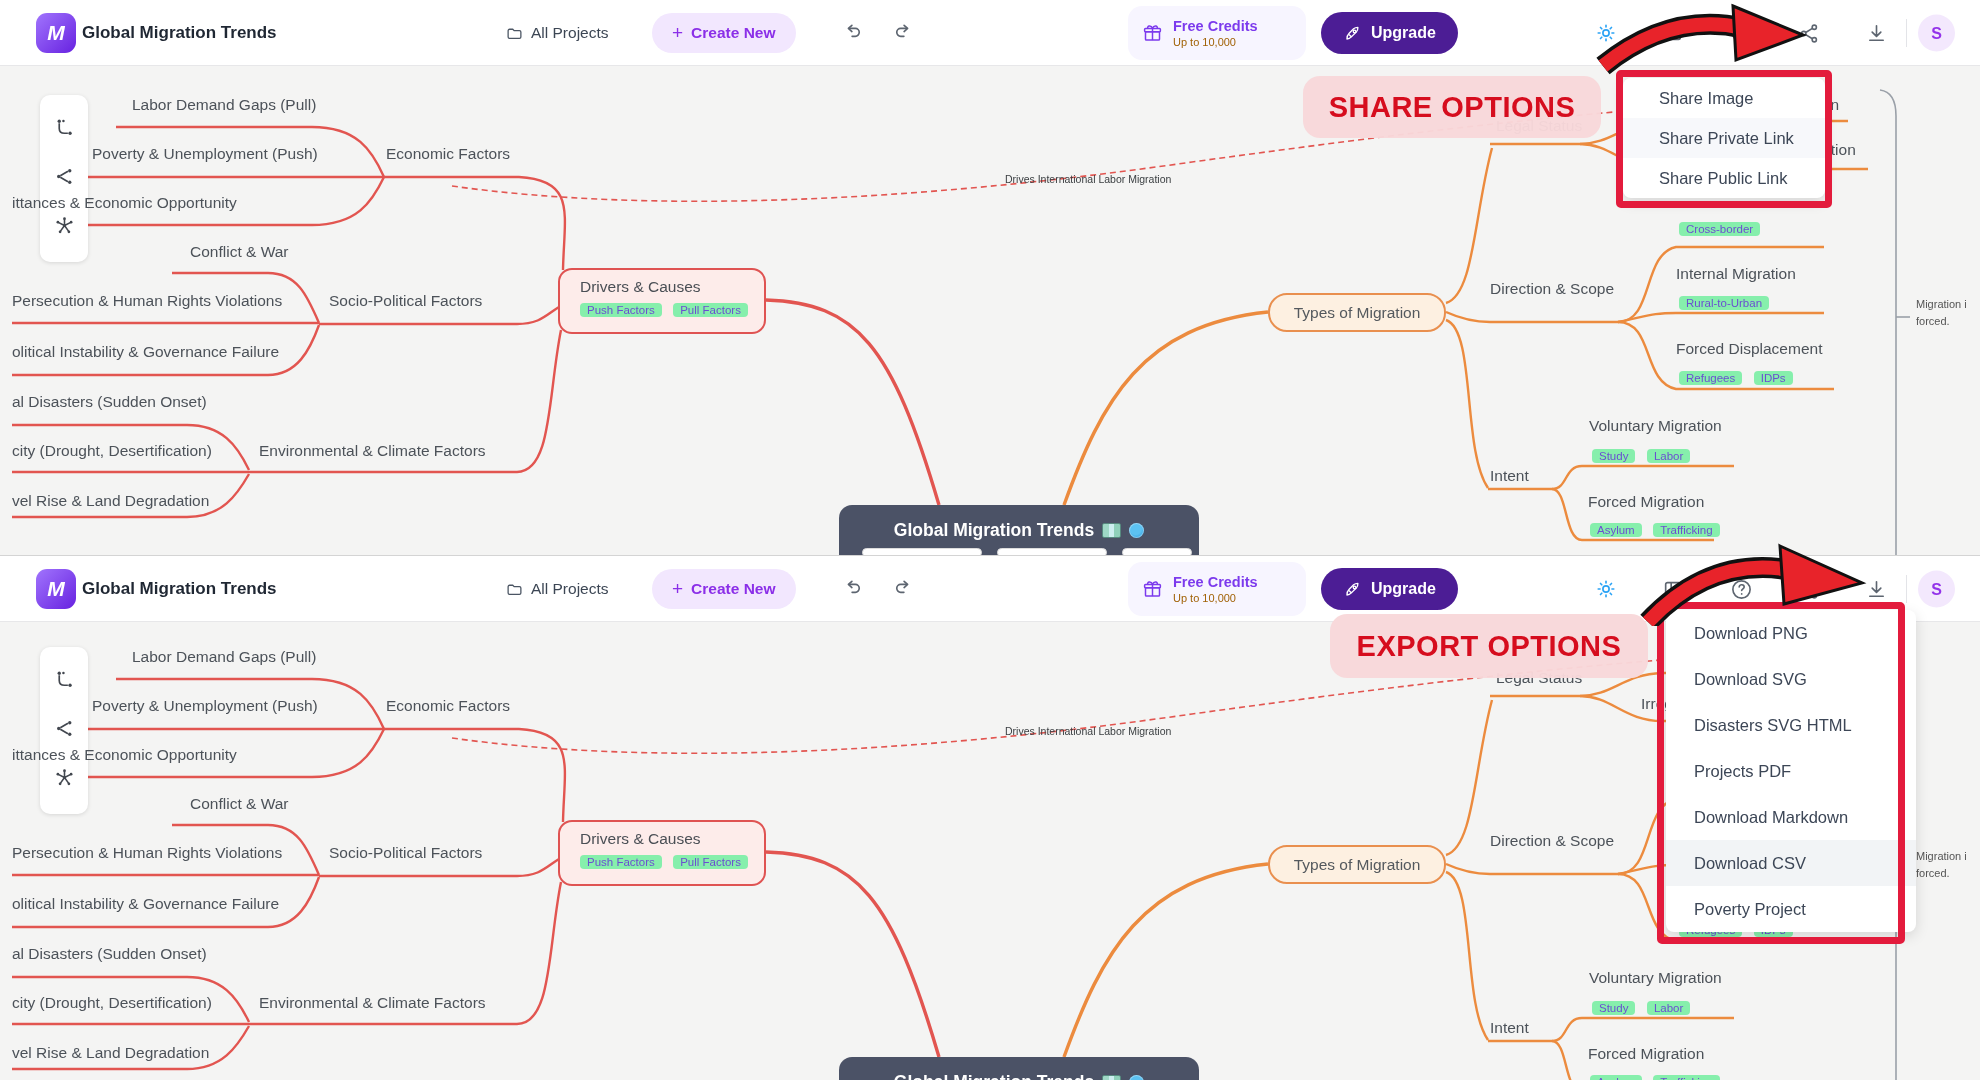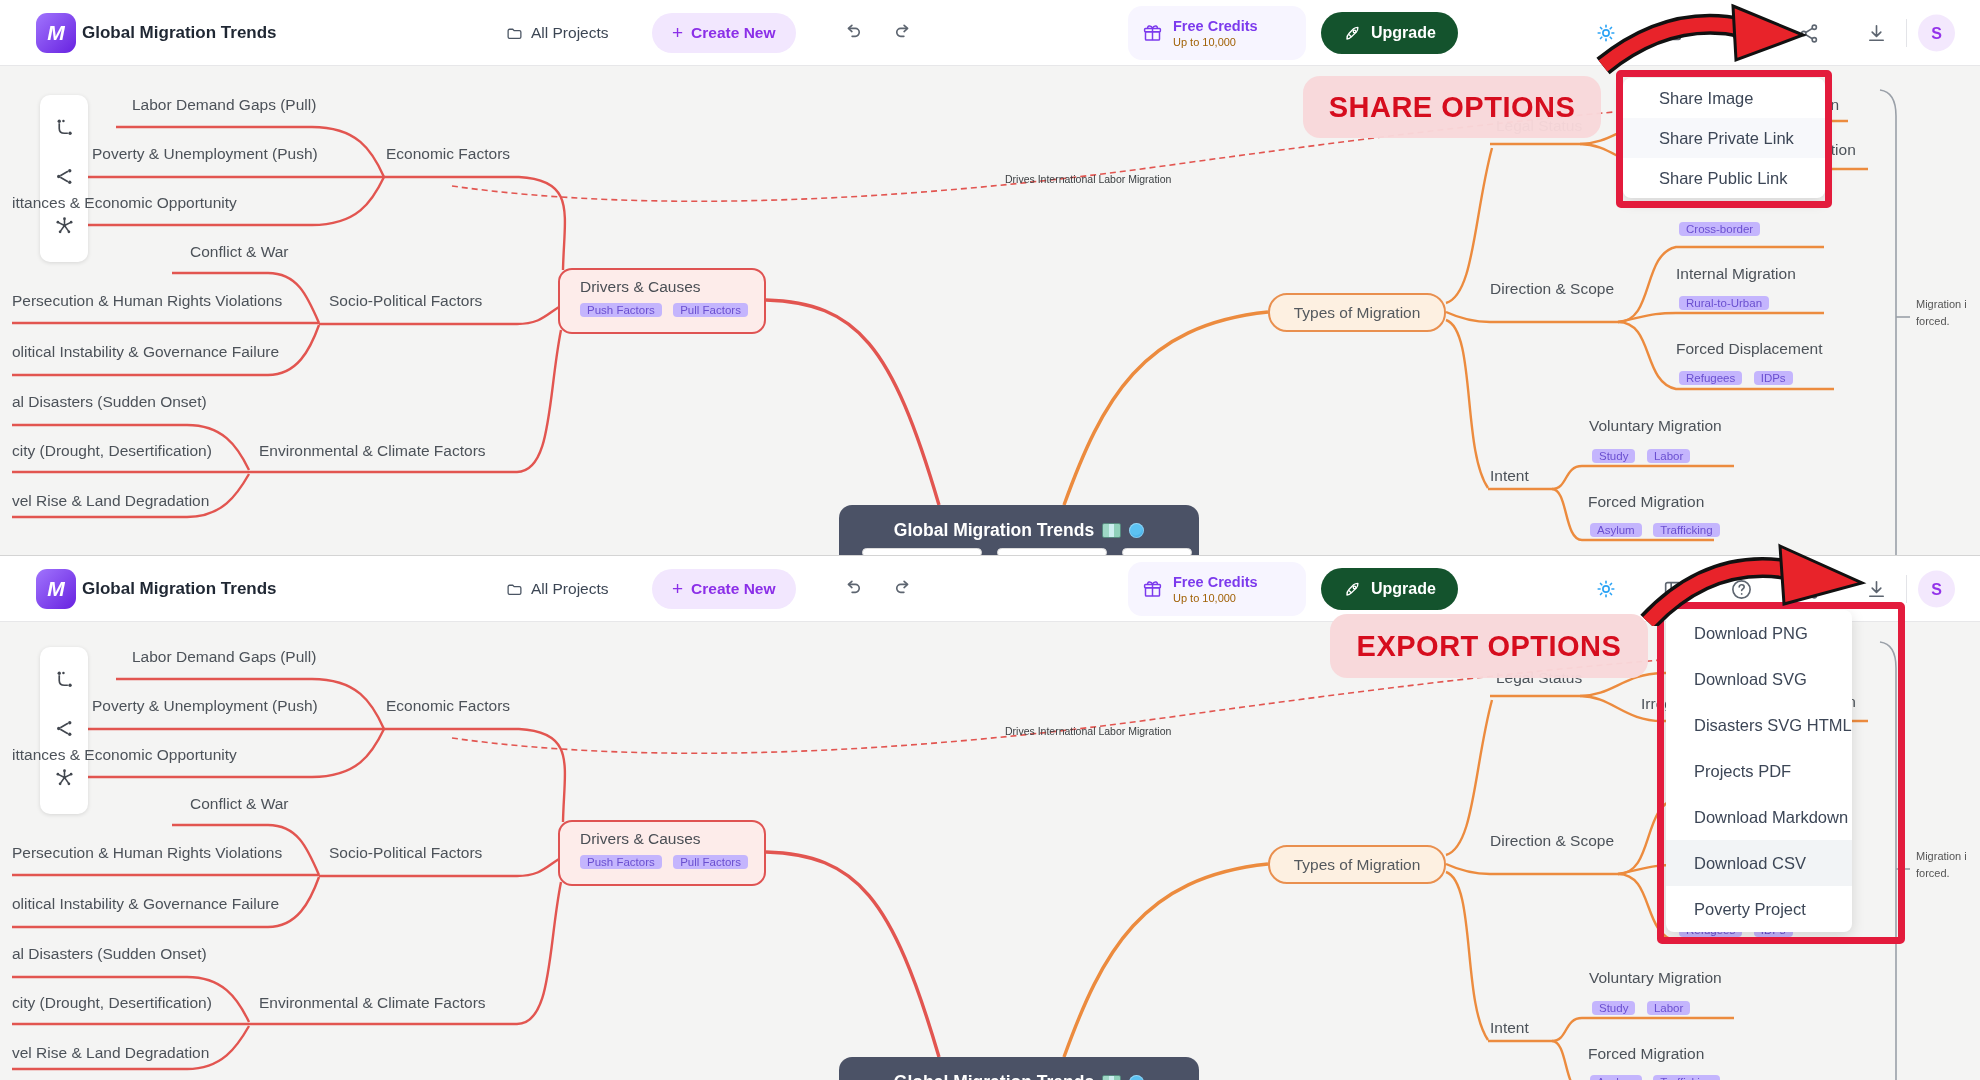--- a/index.html
+++ b/index.html
@@ -21,38 +21,38 @@
   .projects{left:506px;display:flex;align-items:center;gap:8px;color:#3c4654;font-size:15.5px;font-weight:500;cursor:pointer;}
   .create-btn{left:652px;height:40px;padding:0 20px;border:none;border-radius:20px;background:#f2e7fe;
               color:#8b2fe8;font-size:15.5px;font-weight:600;display:flex;align-items:center;gap:8px;cursor:pointer;}
   .create-btn .plus{font-size:19px;font-weight:500;}
   .icon-btn{width:30px;height:30px;display:flex;align-items:center;justify-content:center;cursor:pointer;}
   .undo{left:838px;} .redo{left:888px;}
   .credits{left:1128px;width:178px;height:54px;border-radius:14px;background:#f7f5ff;
            display:flex;align-items:center;gap:10px;padding:0 14px;cursor:pointer;}
   .credits .c1{font-size:14.5px;font-weight:700;color:#7c3aed;}
   .credits .c2{font-size:11px;color:#a16207;margin-top:2px;}
-  .upgrade{left:1321px;height:42px;padding:0 22px;border:none;border-radius:21px;background:#14532d;
+  .upgrade{left:1321px;height:42px;padding:0 22px;border:none;border-radius:21px;background:#4c1d95;
            color:#fff;font-size:16px;font-weight:600;display:flex;align-items:center;gap:9px;cursor:pointer;}
   .sun-btn{left:1591px;} .board-btn{left:1658px;} .help-btn{left:1726px;}
   .share-btn{left:1794px;} .dl-btn{left:1861px;}
   .tb-divider{left:1906px;width:1px;height:28px;background:#e3e4e8;}
   .avatar{left:1918px;width:37px;height:37px;border-radius:50%;background:#f3e8fd;color:#9333ea;
           font-size:16px;font-weight:700;display:flex;align-items:center;justify-content:center;cursor:pointer;}
   
   .canvas{position:absolute;left:0;top:0;right:0;bottom:0;}
   .map-slot{position:absolute;left:12px;top:0;width:1692px;height:600px;}
   #screen-bottom .map-slot{top:-4px;}
   .map{position:absolute;left:0;top:0;width:1980px;height:600px;}
   .curves{position:absolute;left:0;top:0;}
   .nlabel{position:absolute;font-size:15.5px;color:#4c5259;white-space:nowrap;}
   .note{position:absolute;font-size:10.5px;color:#3c4043;white-space:nowrap;}
   .sum{position:absolute;font-size:11px;color:#555;white-space:nowrap;}
   .tagrow{position:absolute;white-space:nowrap;}
-  .tag{display:inline-block;font-size:11.5px;font-weight:500;color:#6a4fd0;background:#c4b5fd;
+  .tag{display:inline-block;font-size:11.5px;font-weight:500;color:#6a4fd0;background:#86efac;
        border-radius:4px;padding:1px 7px;margin-right:7px;}
   .drivers-node{position:absolute;left:546px;top:268px;width:208px;height:66px;background:#fdecea;
        border:2px solid #df5352;border-radius:14px;box-sizing:border-box;padding:8px 0 0 20px;}
   .drivers-node .ttl{font-size:15.5px;color:#4a4f55;}
   .types-node{position:absolute;left:1256px;top:293px;width:178px;height:39px;background:#fdf0e1;
        border:2px solid #e98f4e;border-radius:19px;box-sizing:border-box;display:flex;align-items:center;
        justify-content:center;font-size:15.5px;color:#54595e;}
   .center-node{position:absolute;left:827px;top:505px;width:360px;height:51px;background:#4b5266;
        border-radius:13px 13px 0 0;display:flex;align-items:center;justify-content:center;gap:8px;
        color:#fff;font-size:17.5px;font-weight:600;}
@@ -64,21 +64,21 @@
   .stub{position:absolute;height:9px;background:#fff;border:1px solid #dcdcdc;border-radius:5px;box-sizing:border-box;}
   .left-panel{position:absolute;left:28px;top:95px;width:48px;height:167px;background:#fff;border-radius:10px;
        box-shadow:0 1px 4px rgba(0,0,0,.12);display:flex;flex-direction:column;align-items:center;
        justify-content:space-around;padding:10px 0;box-sizing:border-box;}
   
   .menu{position:absolute;background:#fff;box-shadow:0 4px 14px rgba(0,0,0,.13);border-radius:8px;
         z-index:40;overflow:hidden;}
   .menu .mi{height:40px;line-height:40px;padding-left:36px;font-size:16.5px;color:#3c4656;cursor:pointer;}
   .share-menu{left:1623px;top:78px;width:202px;}
   .share-menu .mi:nth-child(2){background:#f7f8fb;}
-  .export-menu{left:1666px;top:54px;width:186px;}
+  .export-menu{left:1666px;top:54px;width:250px;}
   .export-menu .mi{height:46px;line-height:46px;padding-left:28px;}
   .export-menu .mi.hl{background:#f2f4f6;}
   
   .ann{position:absolute;z-index:100;}
   .ann-pill{background:rgba(248,216,218,.97);border-radius:17px;display:flex;align-items:center;
         justify-content:center;font-weight:800;font-size:29px;color:#d60d1e;letter-spacing:.5px;}
   .ann-box{border:7px solid #e31b3c;border-radius:5px;box-sizing:border-box;background:transparent;}
   #share-pill{left:1303px;top:76px;width:298px;height:62px;}
   #export-pill{left:1330px;top:614px;width:318px;height:64px;}
   #share-box{left:1616px;top:70px;width:216px;height:138px;}

